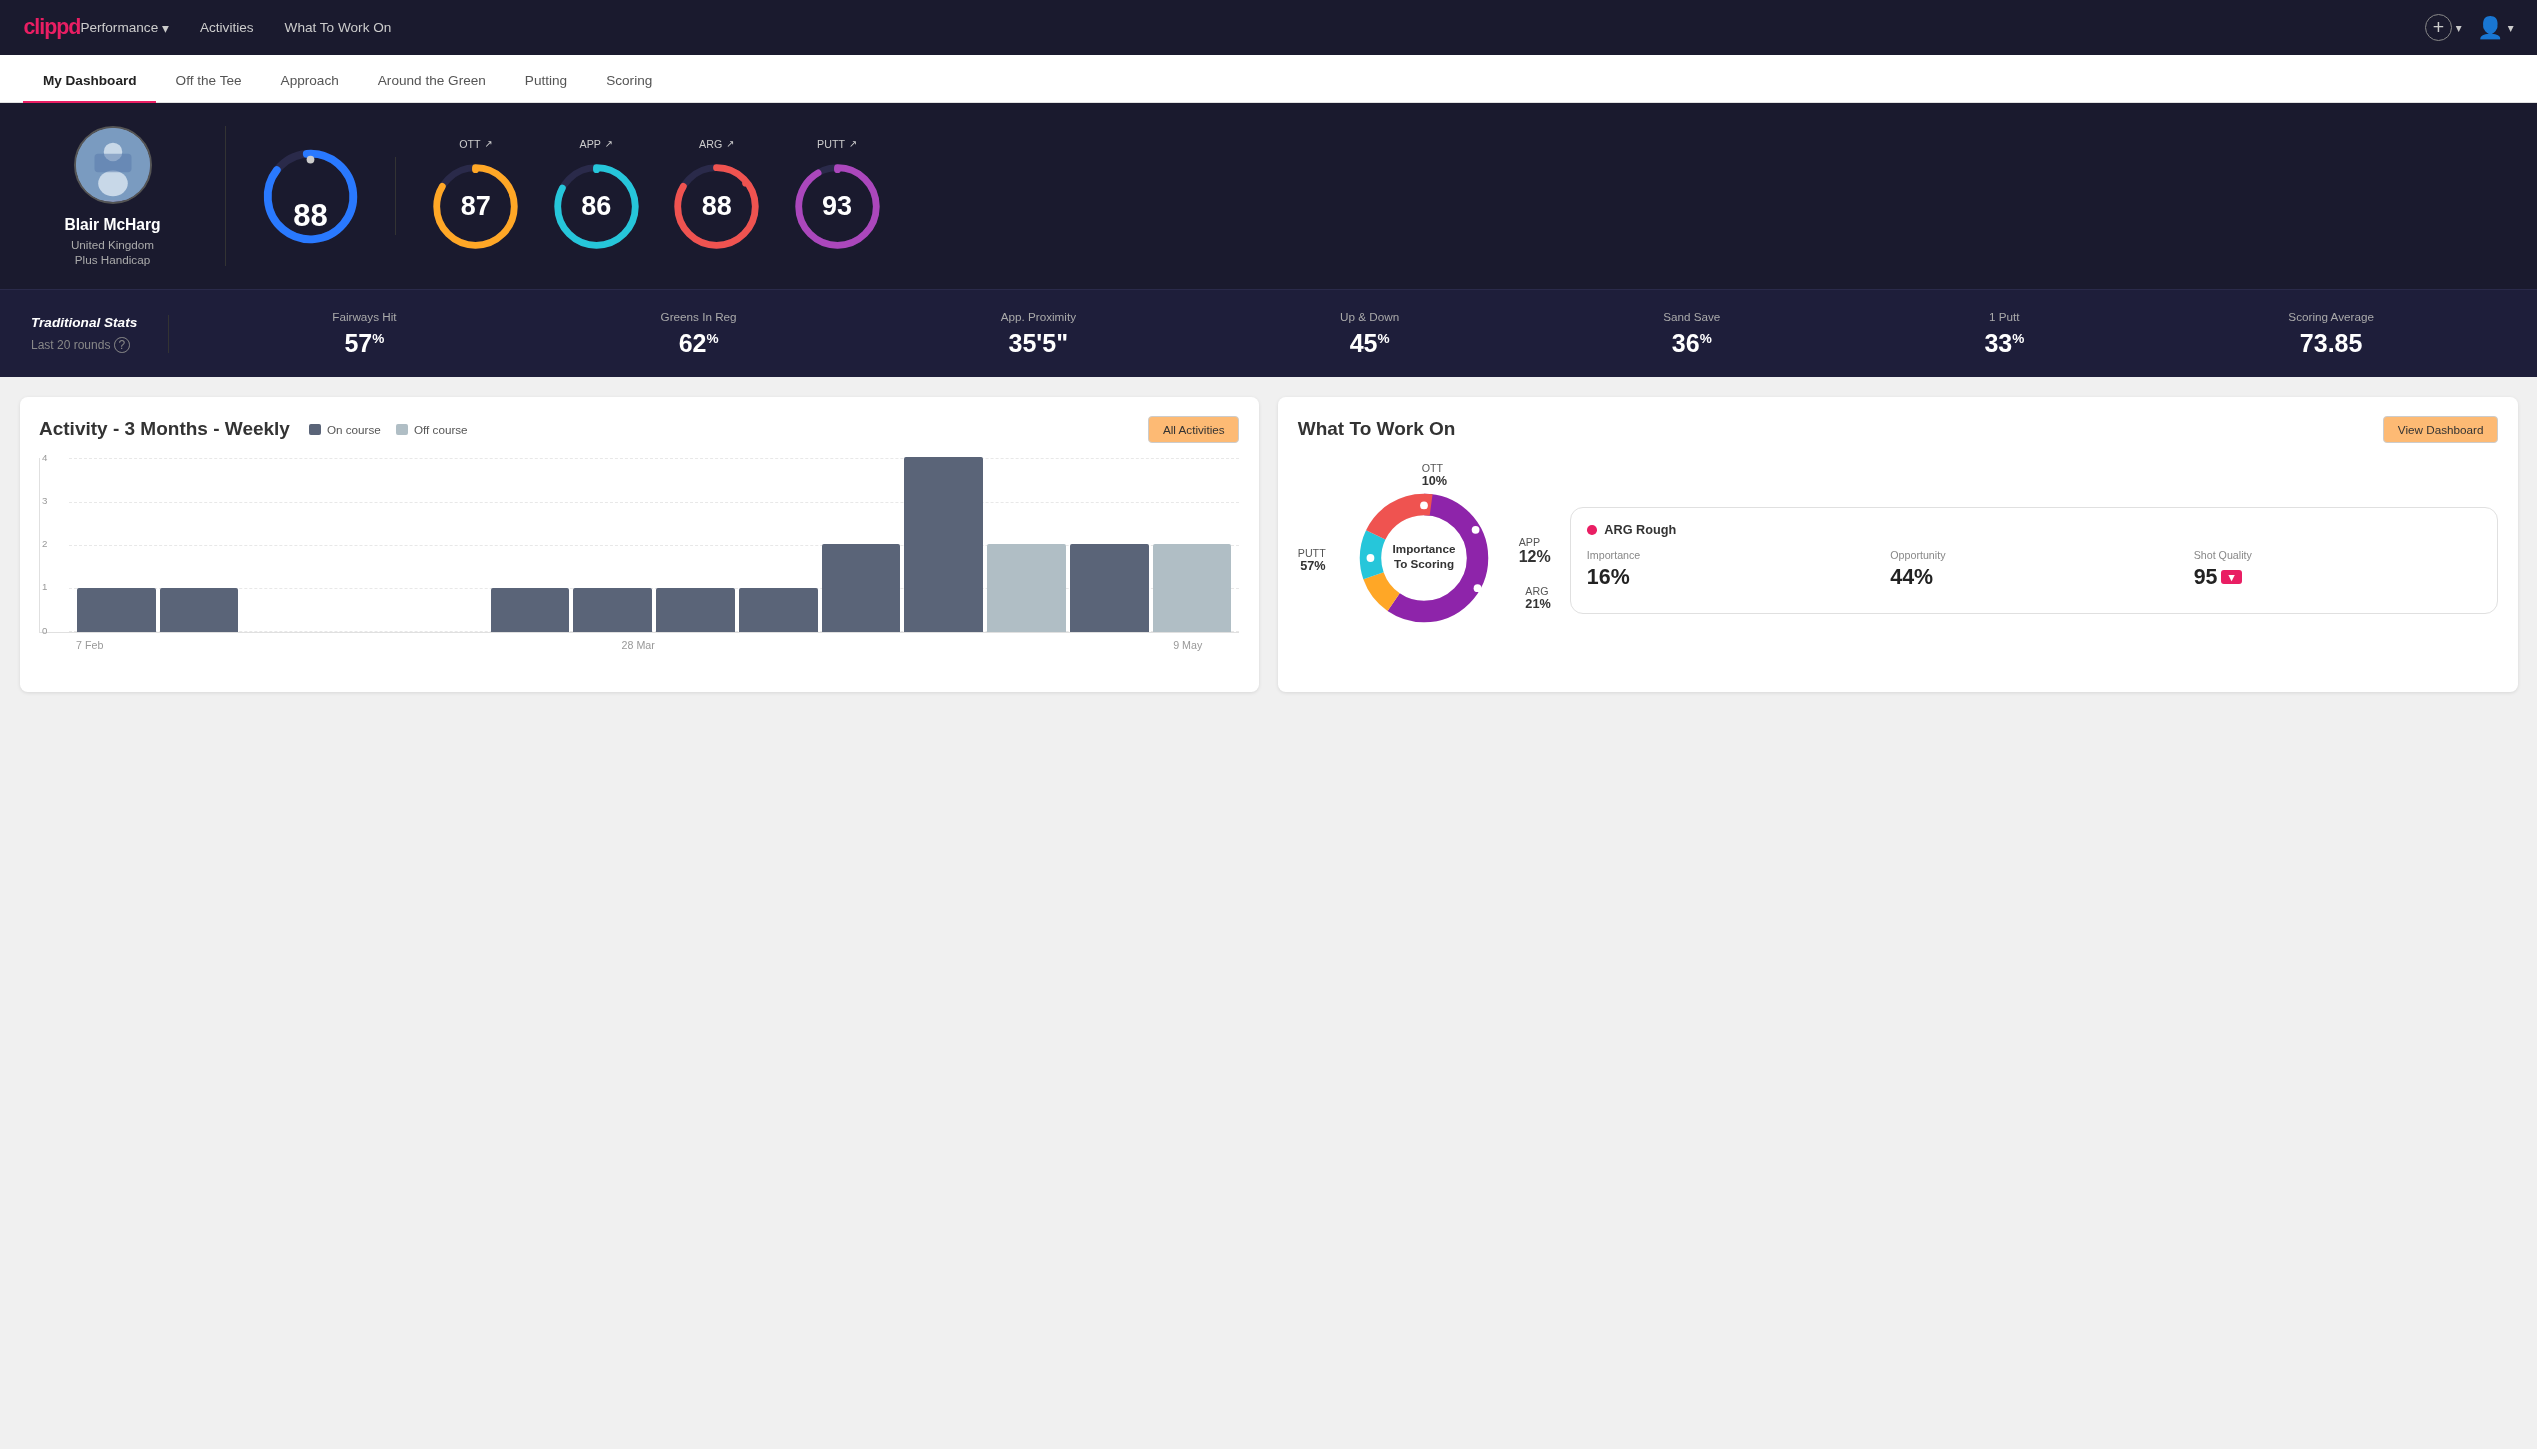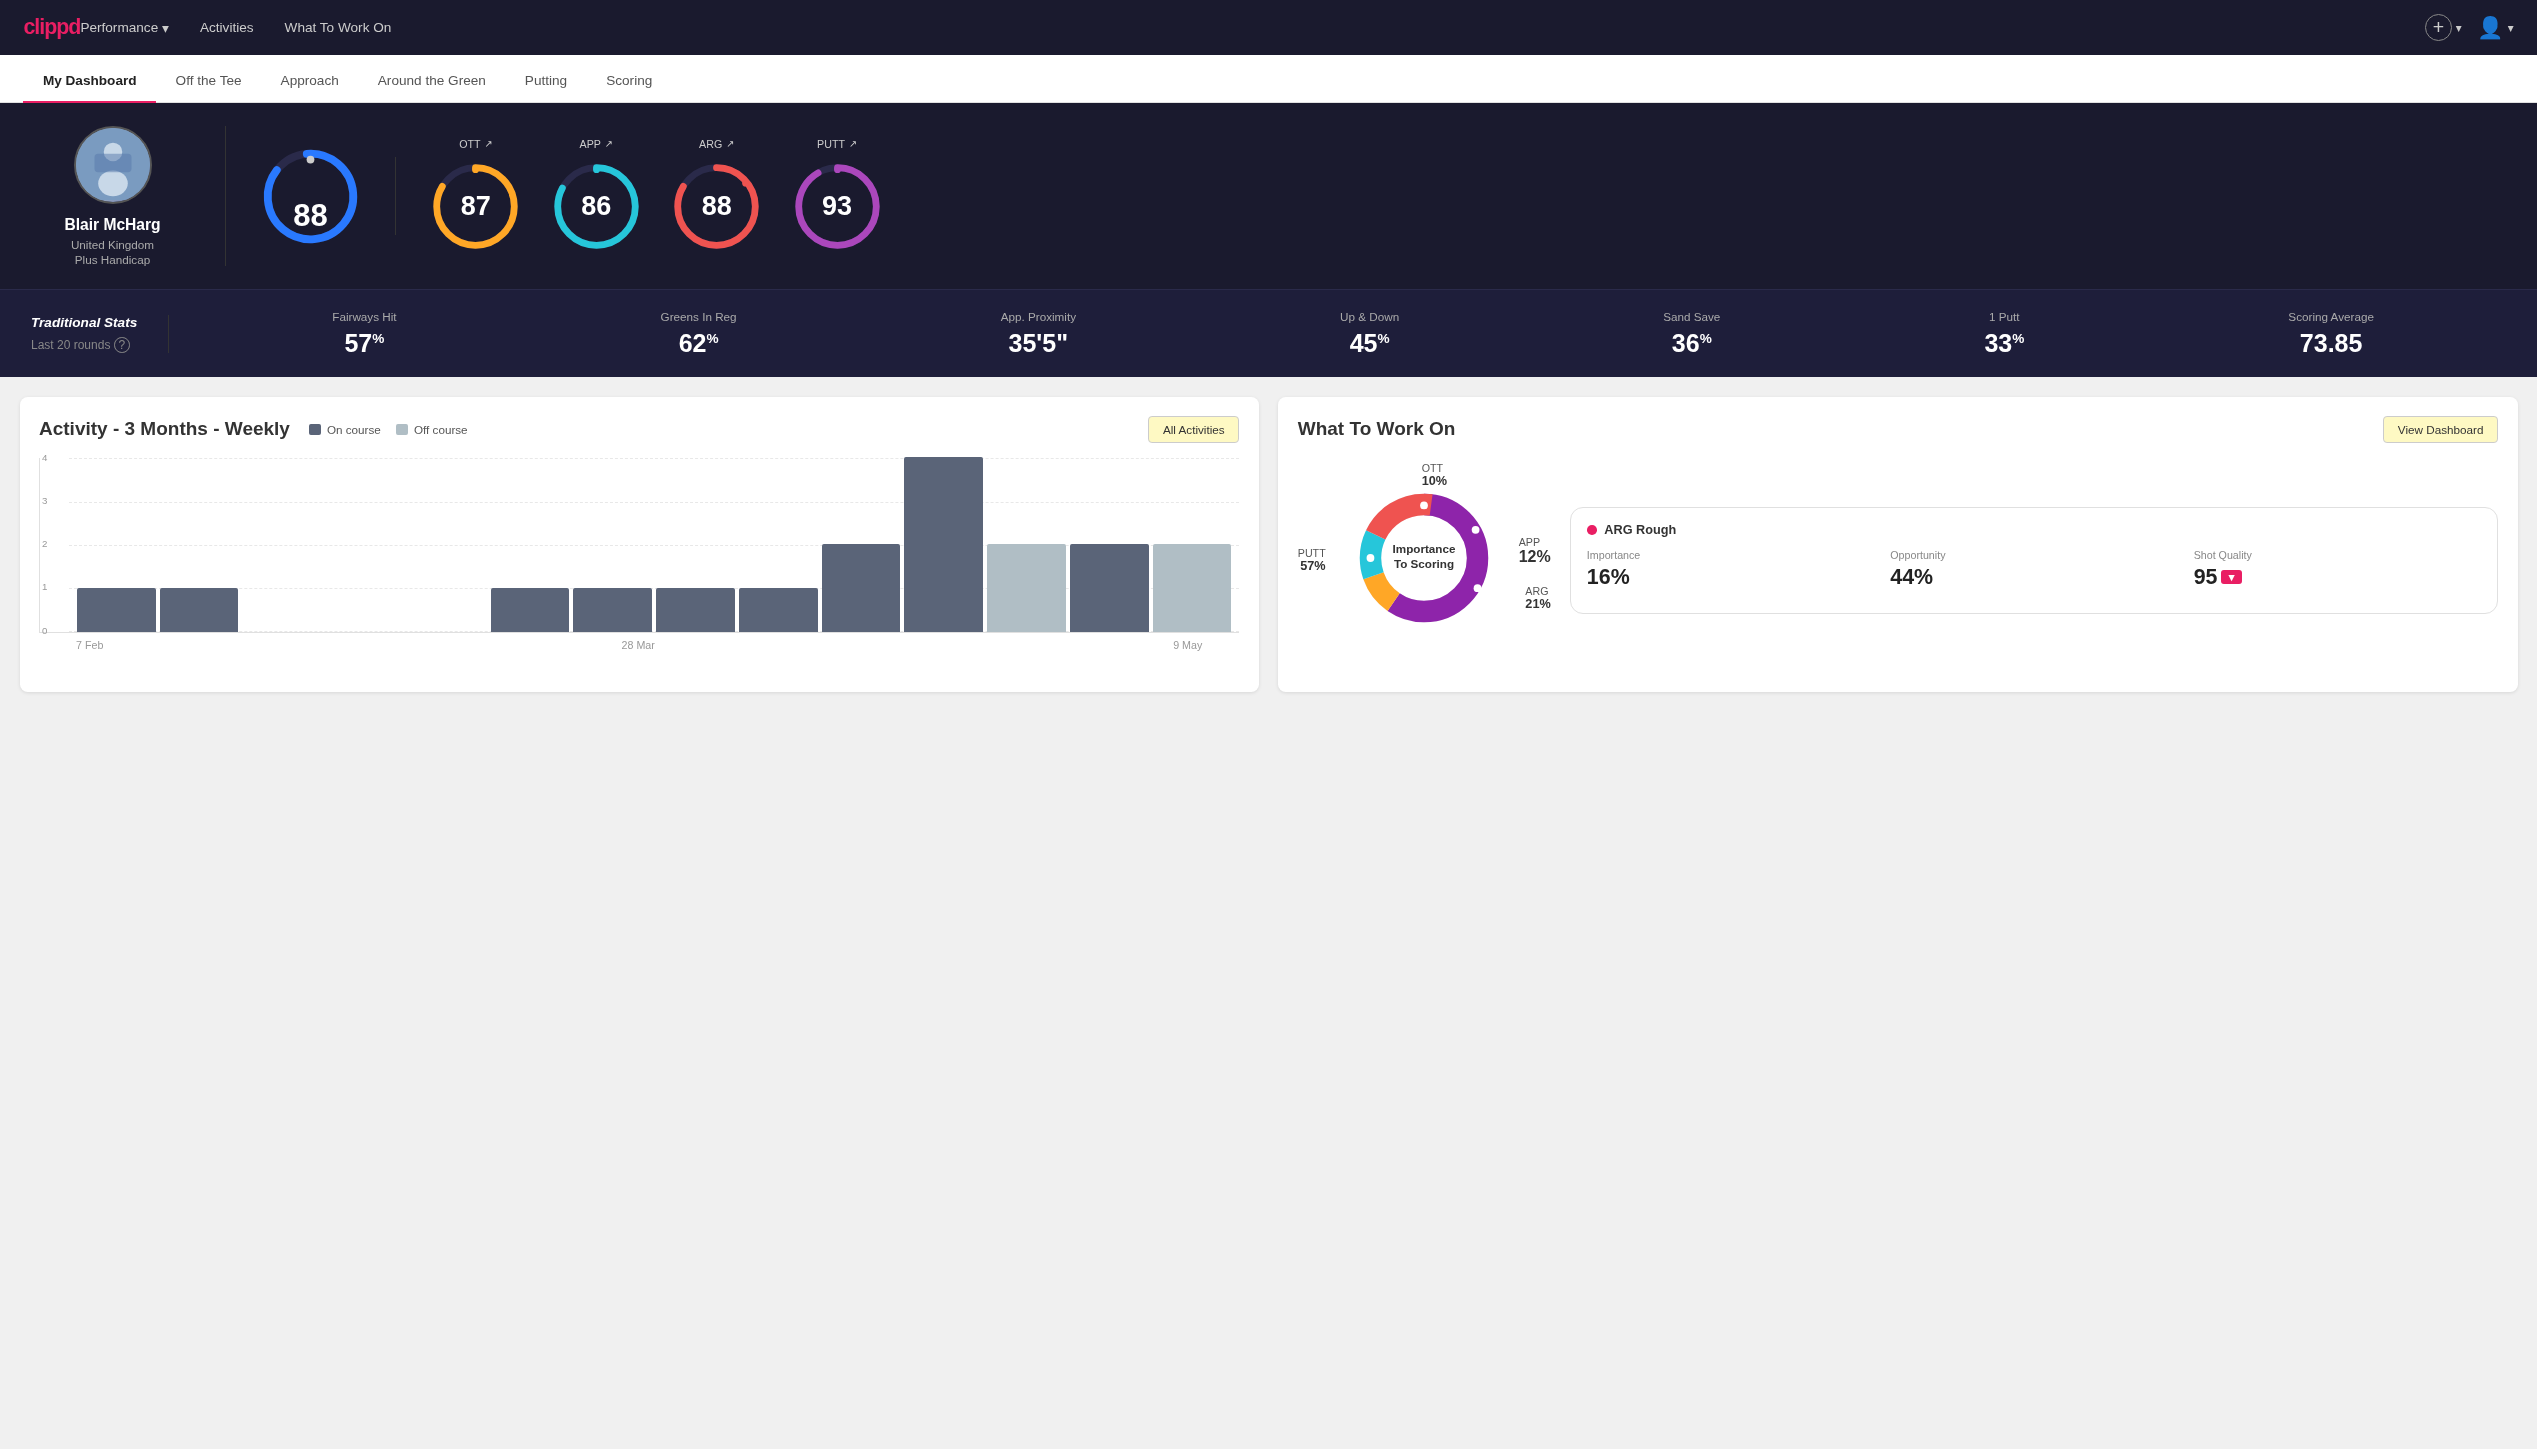--- a/index.html
+++ b/index.html
@@ -220,21 +220,21 @@
       align-items: center;
       margin-bottom: 15.6px;
     }
     .panel-title {
       font-size: 19px;
       font-weight: 600;
       color: #333;
     }
     .panel-btn {
       border: 1px solid #ccc;
-      background: #fef9c3;
+      background: #fdba74;
       padding: 5.8px 13.6px;
       border-radius: 3.9px;
       font-size: 11.7px;
       color: #333;
       cursor: pointer;
     }
 
     
     .legend {
       display: flex;

